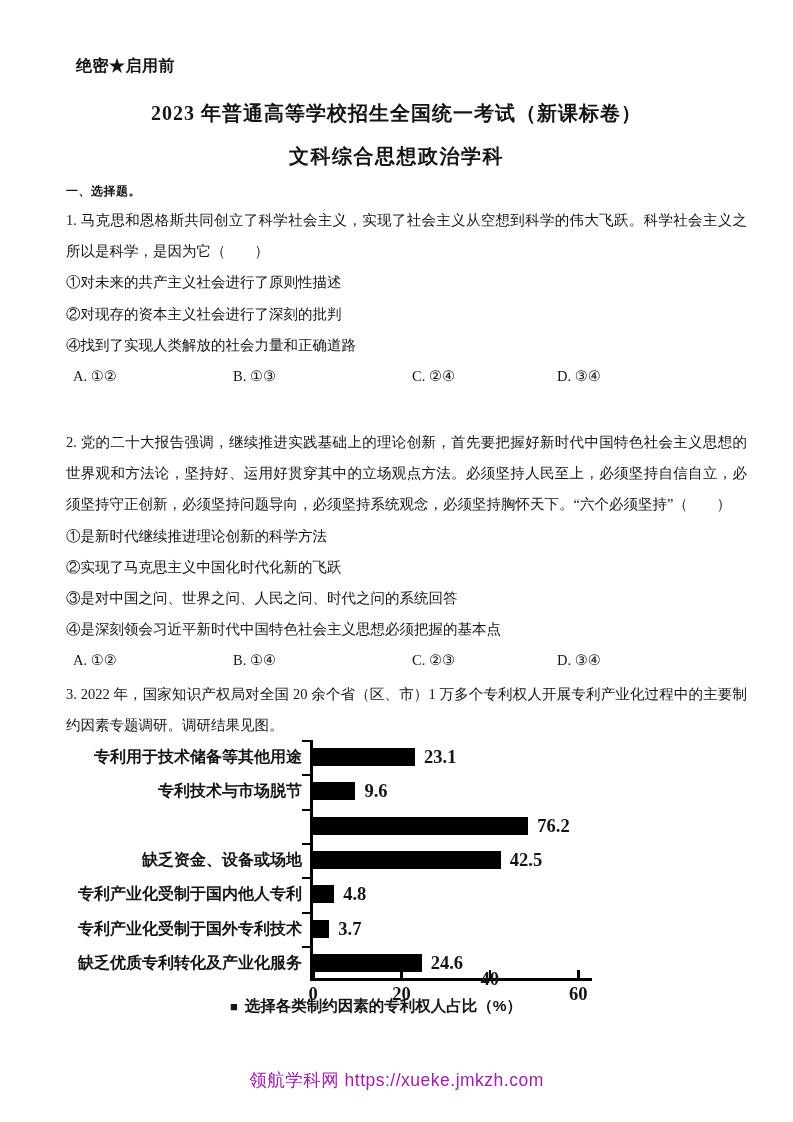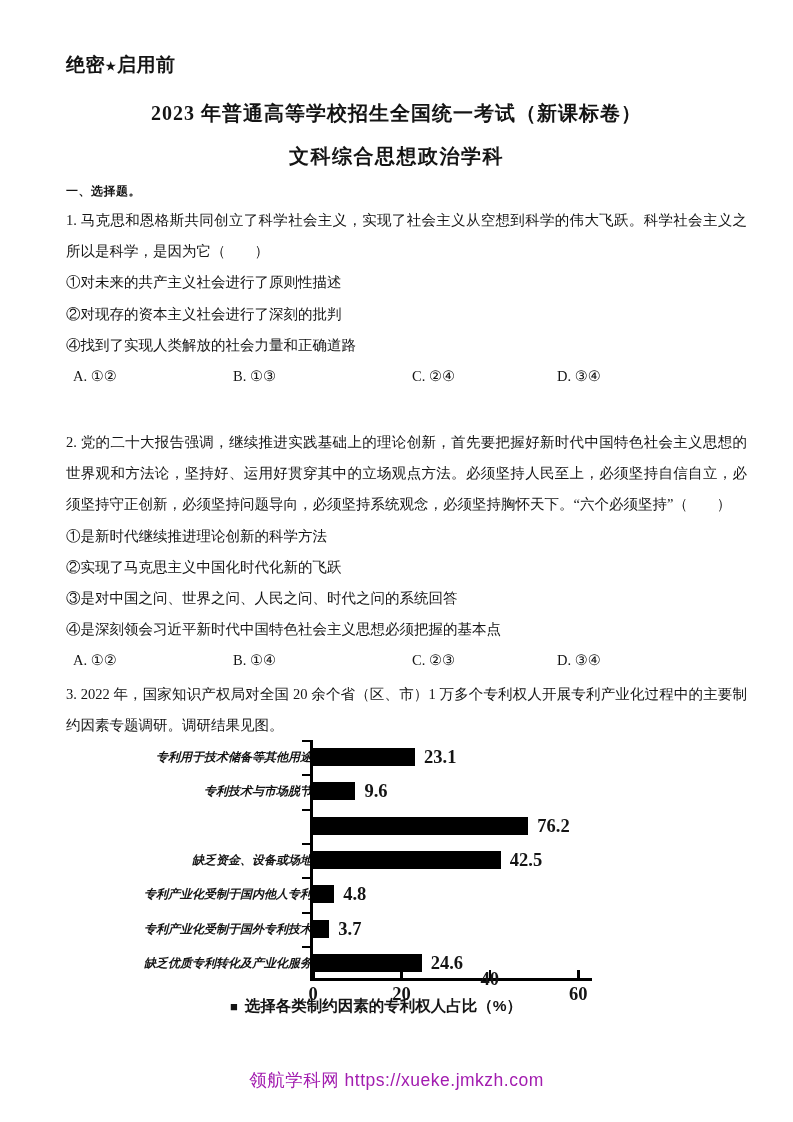--- a/index.html
+++ b/index.html
@@ -7,23 +7,23 @@
     position: relative;
     width: 793px;
     height: 1122px;
     background: #ffffff;
     color: #141414;
     font-family: "Liberation Serif", serif;
     overflow: hidden;
   }
   .abs { position: absolute; }
   .classification {
-    top: 56px; left: 66px;
-    font-family: Liberation Mono, monospace;
-    font-weight: bold; font-size: 19px; line-height: 20px;
+    top: 56px; left: 76px;
+    font-family: Liberation Sans, sans-serif;
+    font-weight: bold; font-size: 16px; line-height: 20px;
     letter-spacing: 0.5px;
   }
   .exam-title {
     top: 100px; left: 0; right: 0;
     text-align: center;
     font-weight: bold; font-size: 20px; line-height: 26px;
     letter-spacing: 1px;
   }
   .exam-subtitle {
     top: 143px; left: 0; right: 0;
@@ -49,23 +49,23 @@
   .choices-row { position: relative; height: 31.2px; }
   .choice { position: absolute; top: 0; line-height: 31.2px; white-space: nowrap; }
   .choice.a { left: 7px; }
   .choice.b { left: 167px; }
   .choice.c { left: 331px; margin-left: 15px; }
   .choice.d { left: 491px; }
 
   
   .chart { top: 740px; left: 66px; width: 681px; height: 256px; }
   .c-lab {
-    position: absolute; left: 10px; text-align: right;
+    position: absolute; left: 0; text-align: right;
     font-family: "Liberation Sans", sans-serif;
-    font-weight: bold; font-size: 12px; white-space: nowrap; font-style: italic;
+    font-weight: bold; font-size: 16px; white-space: nowrap;
   }
   .c-bar { position: absolute; background: #000000; }
   .c-val {
     position: absolute;
     font-family: "Liberation Serif", serif;
     font-weight: bold; font-size: 18.5px; white-space: nowrap;
   }
   .c-line, .c-tick { position: absolute; background: #000000; }
   .c-ticklab {
     position: absolute; text-align: center;

